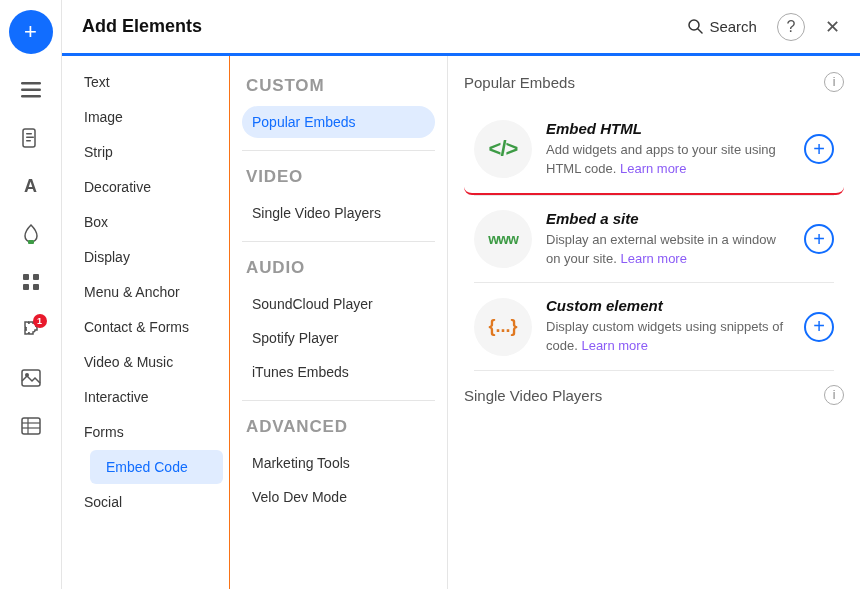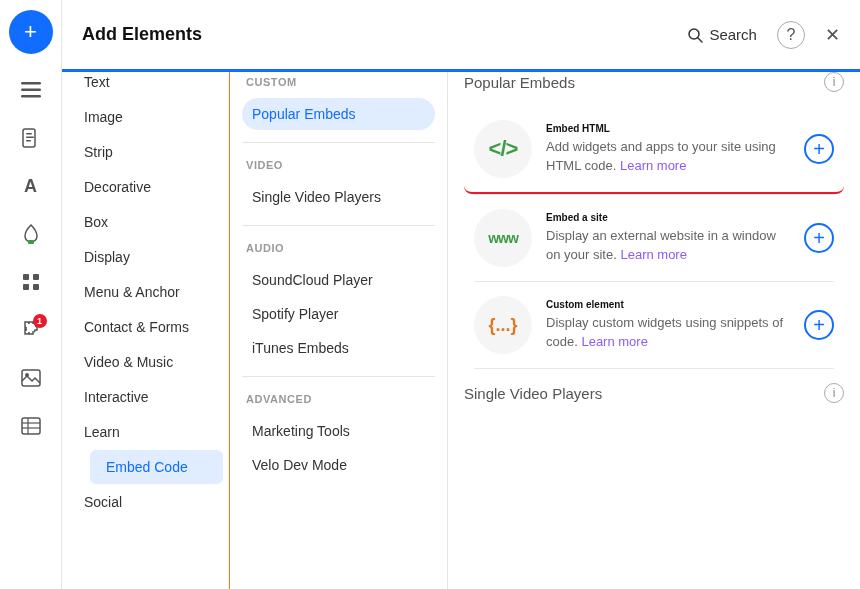--- a/index.html
+++ b/index.html
@@ -85,21 +85,21 @@
     
     .categories-panel {
       width: 218px;
       background: #fff;
       border-right: 1px solid #e5e5e5;
       overflow-y: auto;
       padding: 16px 12px;
     }
 
     .section-label {
-      font-size: 11px;
+      font-size: 17px;
       font-weight: 600;
       color: #999;
       letter-spacing: 0.05em;
       text-transform: uppercase;
       margin-top: 16px;
       margin-bottom: 10px;
       padding: 0 4px;
     }
 
     .section-label:first-child { margin-top: 4px; }
@@ -182,24 +182,25 @@
       align-items: center;
       justify-content: center;
       flex-shrink: 0;
     }
 
     .embed-info {
       flex: 1;
     }
 
     .embed-title {
-      font-size: 10px;
+      font-size: 15px;
       font-weight: 700;
       color: #111;
       margin-bottom: 4px;
+      font-style: italic;
     }
 
     .embed-desc {
       font-size: 13px;
       color: #666;
       line-height: 1.45;
     }
 
     .embed-desc a, .learn-more {
       color: #8b5cf6;
@@ -230,21 +231,21 @@
 
     .top-bar-title {
       font-size: 18px;
       font-weight: 700;
       color: #111;
       flex: 1;
     }
 
     .top-bar-search {
       display: flex;
-      align-items: flex-end;
+      align-items: flex-start;
       gap: 6px;
       font-size: 15px;
       color: #333;
       cursor: pointer;
     }
 
     .top-bar-help {
       font-size: 16px;
       color: #555;
       cursor: pointer;
@@ -267,21 +268,21 @@
       position: relative;
       width: 860px;
       height: 589px;
     }
 
     .top-bar-wrapper {
       position: absolute;
       top: 0;
       left: 62px;
       right: 0;
-      height: 72px;
+      height: 56px;
       background: #fff;
       border-bottom: 3px solid #116DFF;
       display: flex;
       align-items: center;
       padding: 0 20px;
       gap: 20px;
       z-index: 10;
     }
   </style>
 </head>
@@ -376,21 +377,21 @@
         <div class="element-item">Text</div>
             <div class="element-item">Image</div>
             <div class="element-item">Strip</div>
             <div class="element-item">Decorative</div>
             <div class="element-item">Box</div>
             <div class="element-item">Display</div>
             <div class="element-item">Menu &amp; Anchor</div>
             <div class="element-item">Contact &amp; Forms</div>
             <div class="element-item">Video &amp; Music</div>
             <div class="element-item">Interactive</div>
-            <div class="element-item">Learn</div>
+            <div class="element-item">Forms</div>
             <div class="element-item active">Embed Code</div>
             <div class="element-item">Social</div>
           </div>
       </div>
 
       <div class="categories-panel" id="categories-container">
       <div class="section-label">CUSTOM</div>
           <div class="category-item active">Popular Embeds</div>
           <hr class="section-divider">
           <div class="section-label">VIDEO</div>

